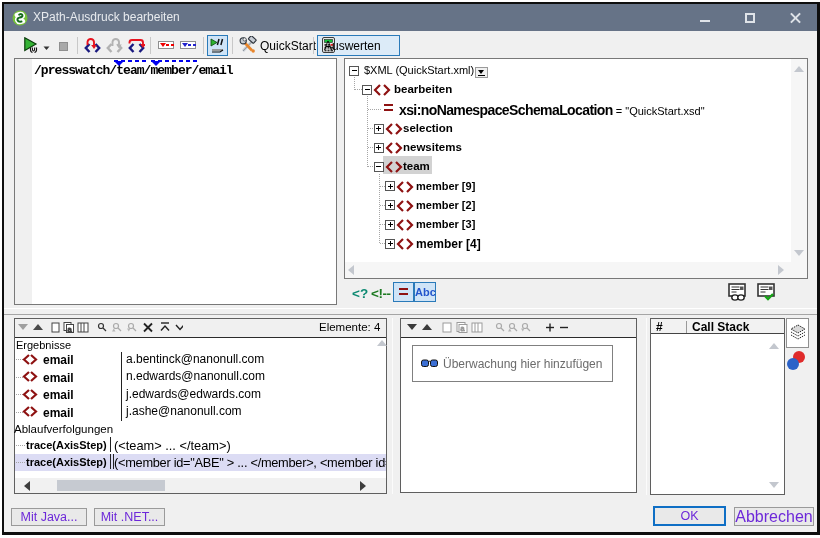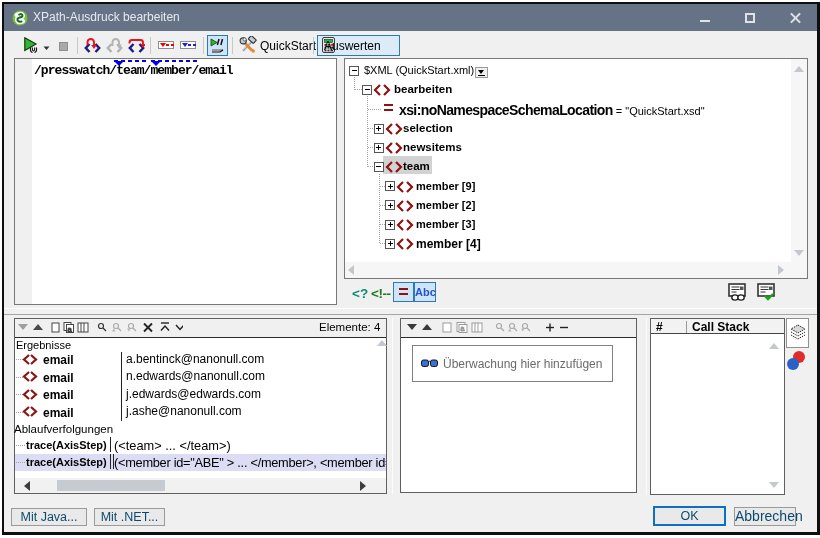--- a/index.html
+++ b/index.html
@@ -41,21 +41,21 @@
   .vdot { position:absolute; width:1px; background-image:repeating-linear-gradient(to bottom,#a6a6a6 0 1px,transparent 1px 2px); }
   .hdot { position:absolute; height:1px; background-image:repeating-linear-gradient(to right,#a6a6a6 0 1px,transparent 1px 2px); }
   
   #results  { left:14px;  top:318px; width:373px; height:176px; background:#fff; border:1px solid #5f5f5f; }
   #watch    { left:400px; top:318px; width:237px; height:175px; background:#fff; border:1px solid #5f5f5f; }
   #callstack{ left:650px; top:318px; width:135px; height:177px; background:#fff; border:1px solid #5f5f5f; }
   .ptoolbar { position:absolute; left:0; top:0; right:0; height:19px; background:#f0f0f0; border-bottom:1px solid #2b2b2b; }
   .rrow { position:absolute; font-size:12px; white-space:nowrap; color:#000;text-align:center; }
   
   .btn { position:absolute; background:#e9e9e9; border:1px solid #9a9a9a; font-size:12.5px;
-    text-align:center; color:#0c4a6e; }
+    text-align:center; color:#6d28d9; }
   
   .hline { position:absolute; height:1px; background:#fafafa; }
 </style>
 </head>
 <body>
 <div class="abs" id="border"></div>
 <div class="abs" id="titlebar"></div>
 <svg class="abs" style="left:12px;top:10px" width="16" height="16" viewBox="0 0 16 16">
   <circle cx="8" cy="8" r="7.5" fill="#76c13a"></circle>
   <path d="M4.8 5 Q9.5 2.8 10.6 5 Q11.6 7.2 7.5 7.6 Q4.3 8.1 5.4 10.6 Q6.4 13 11 11.2" fill="none" stroke="#ffffff" stroke-width="4.4" stroke-linecap="round"></path>
@@ -441,13 +441,13 @@
 <svg class="abs" style="left:790px;top:324px" width="16" height="17" viewBox="0 0 16 17">
   <path d="M8 1 L15 5 L8 9 L1 5 Z" fill="#d9d9d9" stroke="#222" stroke-width="1" stroke-dasharray="1.5 1"></path>
   <path d="M1 8 L8 12 L15 8 M1 11 L8 15 L15 11" fill="none" stroke="#222" stroke-width="1" stroke-dasharray="1.5 1"></path>
 </svg>
 <div class="abs" style="left:793px;top:351px;width:12px;height:12px;border-radius:50%;background:#e02b2b"></div>
 <div class="abs" style="left:787px;top:358px;width:12px;height:12px;border-radius:50%;background:#2b62c8"></div>
 
 <div class="btn" style="left:11px;top:508px;width:76px;height:18px;line-height:16px">Mit Java...</div>
 <div class="btn" style="left:94px;top:508px;width:71px;height:18px;line-height:16px">Mit .NET...</div>
 <div class="btn" style="left:653px;top:506px;width:73px;height:20px;border:2px solid #0f6fc5;line-height:16px">OK</div>
-<div class="btn" style="left:734px;top:507px;width:62px;height:19px;line-height:17px;font-size:14px">Abbrechen</div>
+<div class="btn" style="left:734px;top:507px;width:80px;height:19px;line-height:17px;font-size:16px">Abbrechen</div>
 
 </body></html>

